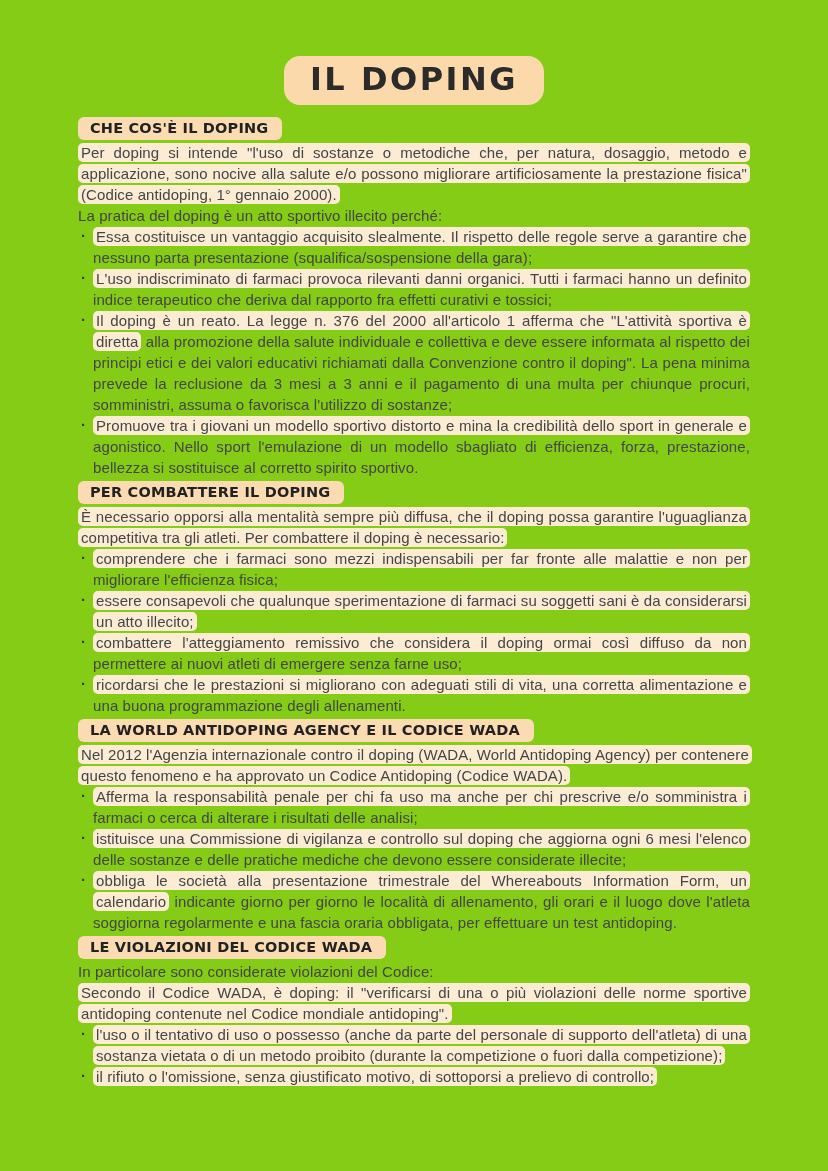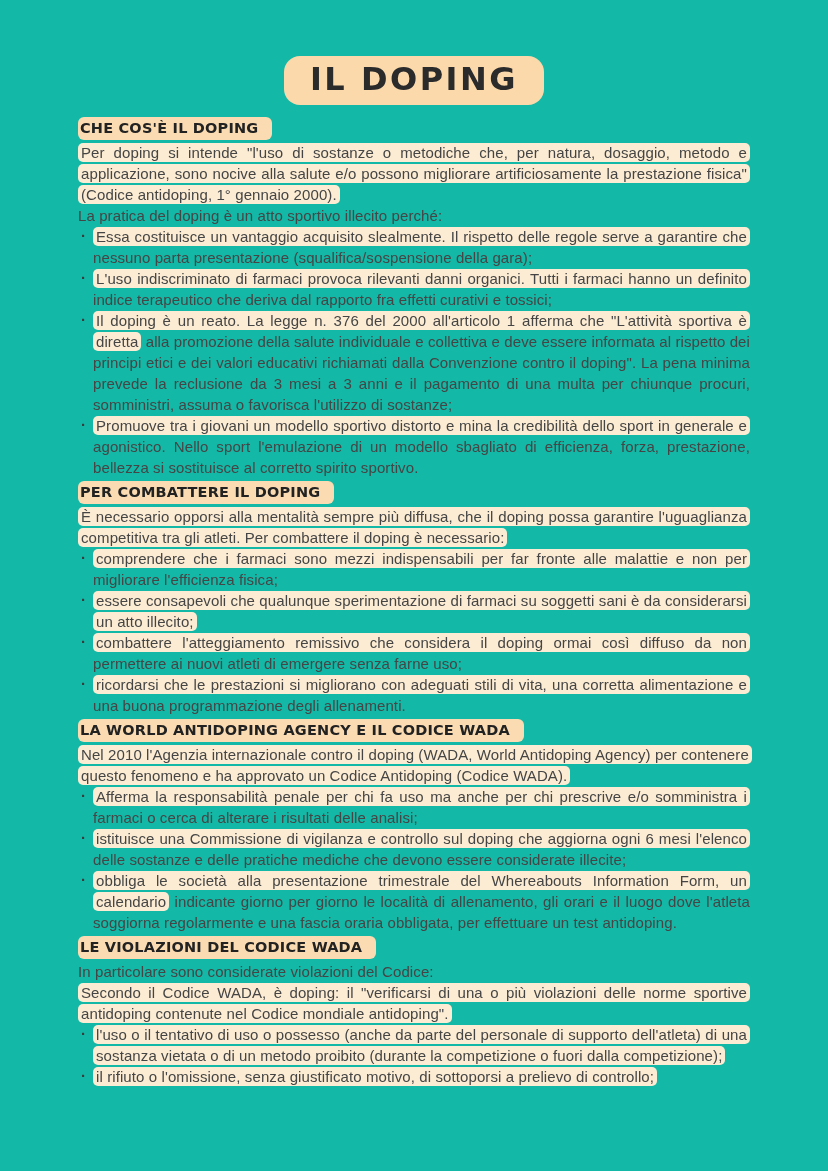--- a/index.html
+++ b/index.html
@@ -1,21 +1,21 @@
 <!DOCTYPE html>
 <html style="--hl-title: #fbd9ab; --hl-heading: #fbdcb2; --hl-body: #fcecd3; --text-color: #454545; --heading-color: #222222;"><head>
 <meta charset="utf-8">
 <style>
   * { box-sizing: border-box; }
   html, body { margin: 0; padding: 0; background: #ffffff; }
   .page {
     width: 828px;
     height: 1171px;
     margin: 0 auto;
-    background: #14b8a6;
+    background: #84cc16;
     font-family: "Liberation Sans", sans-serif;
     color: var(--text-color, #454545);
     padding: 56px 78px 40px 78px;
     overflow: hidden;
   }
   .title-wrap { text-align: center; margin: 0 0 12px 0; }
   .thl {
     display: inline-block;
     background: var(--hl-title, #fbd9ab);
     border-radius: 16px;
@@ -28,21 +28,21 @@
   }
   .heading {
     margin: 3px 0 2px 0;
     font-size: 14.5px;
     line-height: 20px;
   }
   .hhl {
     display: inline-block;
     background: var(--hl-heading, #fbdcb2);
     border-radius: 6px;
-    padding: 1px 14px 2px 2px;
+    padding: 1px 14px 2px 12px;
     font-family: "DejaVu Sans", sans-serif;
     font-weight: 700;
     letter-spacing: 0.2px;
     color: var(--heading-color, #222222);
   }
   .para {
     margin: 0;
     font-size: 15px;
     line-height: 21px;
     text-align: justify;
@@ -106,21 +106,21 @@
     <ul class="bullets">
       <li><span class="marker">·</span><span class="hl">comprendere che i farmaci sono mezzi indispensabili per far fronte alle malattie e non per</span><span> migliorare l'efficienza fisica;</span></li>
       <li><span class="marker">·</span><span class="hl">essere consapevoli che qualunque sperimentazione di farmaci su soggetti sani è da considerarsi un atto illecito;</span></li>
       <li><span class="marker">·</span><span class="hl">combattere l'atteggiamento remissivo che considera il doping ormai così diffuso da non</span><span> permettere ai nuovi atleti di emergere senza farne uso;</span></li>
       <li><span class="marker">·</span><span class="hl">ricordarsi che le prestazioni si migliorano con adeguati stili di vita, una corretta alimentazione e</span><span> una buona programmazione degli allenamenti.</span></li>
     </ul>
   </section>
 
   <section>
     <h2 class="heading"><span class="hhl">LA WORLD ANTIDOPING AGENCY E IL CODICE WADA</span></h2>
-    <p class="para"><span class="hl">Nel 2010 l'Agenzia internazionale contro il doping (WADA, World Antidoping Agency) per contenere questo fenomeno e ha approvato un Codice Antidoping (Codice WADA).</span></p>
+    <p class="para"><span class="hl">Nel 2012 l'Agenzia internazionale contro il doping (WADA, World Antidoping Agency) per contenere questo fenomeno e ha approvato un Codice Antidoping (Codice WADA).</span></p>
     <ul class="bullets">
       <li><span class="marker">·</span><span class="hl">Afferma la responsabilità penale per chi fa uso ma anche per chi prescrive e/o somministra i</span><span> farmaci o cerca di alterare i risultati delle analisi;</span></li>
       <li><span class="marker">·</span><span class="hl">istituisce una Commissione di vigilanza e controllo sul doping che aggiorna ogni 6 mesi l'elenco</span><span> delle sostanze e delle pratiche mediche che devono essere considerate illecite;</span></li>
       <li><span class="marker">·</span><span class="hl">obbliga le società alla presentazione trimestrale del Whereabouts Information Form, un calendario</span><span> indicante giorno per giorno le località di allenamento, gli orari e il luogo dove l'atleta soggiorna regolarmente e una fascia oraria obbligata, per effettuare un test antidoping.</span></li>
     </ul>
   </section>
 
   <section>
     <h2 class="heading"><span class="hhl">LE VIOLAZIONI DEL CODICE WADA</span></h2>
     <p class="para"><span>In particolare sono considerate violazioni del Codice:</span></p>

